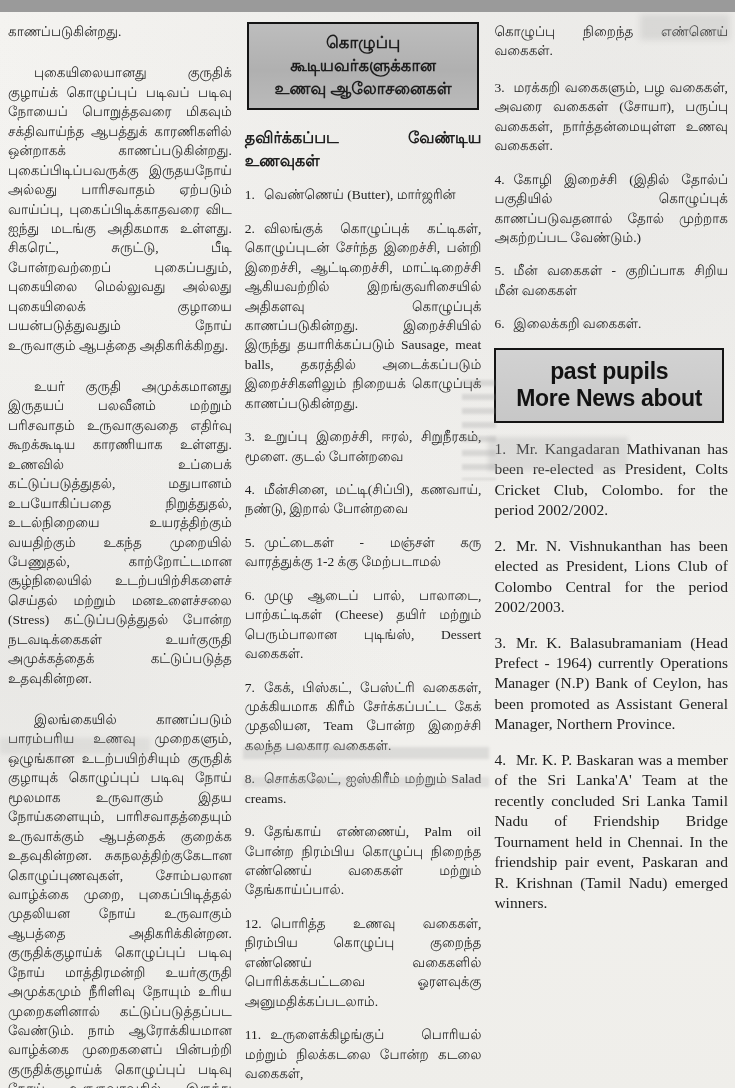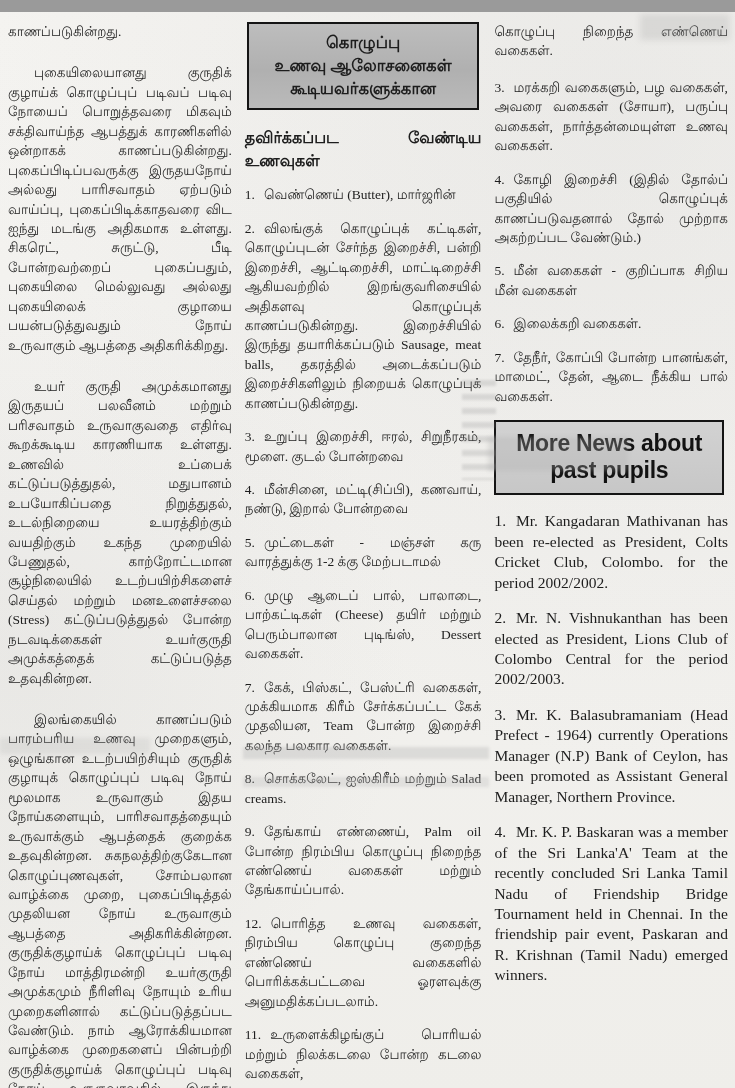--- a/index.html
+++ b/index.html
@@ -112,22 +112,22 @@
       <p class="ta runover">காணப்படுகின்றது.</p>
       <p class="ta indent runover">புகையிலையானது குருதிக் குழாய்க் கொழுப்புப் படிவப் படிவு நோயைப் பொறுத்தவரை மிகவும் சக்திவாய்ந்த ஆபத்துக் காரணிகளில் ஒன்றாகக் காணப்படுகின்றது. புகைப்பிடிப்பவருக்கு இருதயநோய் அல்லது பாரிசவாதம் ஏற்படும் வாய்ப்பு, புகைப்பிடிக்காதவரை விட ஐந்து மடங்கு அதிகமாக உள்ளது. சிகரெட், சுருட்டு, பீடி போன்றவற்றைப் புகைப்பதும், புகையிலை மெல்லுவது அல்லது புகையிலைக் குழாயை பயன்படுத்துவதும் நோய் உருவாகும் ஆபத்தை அதிகரிக்கிறது.</p>
       <p class="ta indent runover">உயர் குருதி அமுக்கமானது இருதயப் பலவீனம் மற்றும் பரிசவாதம் உருவாகுவதை எதிர்வு கூறக்கூடிய காரணியாக உள்ளது. உணவில் உப்பைக் கட்டுப்படுத்துதல், மதுபானம் உபயோகிப்பதை நிறுத்துதல், உடல்நிறையை உயரத்திற்கும் வயதிற்கும் உகந்த முறையில் பேணுதல், காற்றோட்டமான சூழ்நிலையில் உடற்பயிற்சிகளைச் செய்தல் மற்றும் மனஉளைச்சலை (Stress) கட்டுப்படுத்துதல் போன்ற நடவடிக்கைகள் உயர்குருதி அமுக்கத்தைக் கட்டுப்படுத்த உதவுகின்றன.</p>
       <p class="ta indent">இலங்கையில் காணப்படும் பாரம்பரிய உணவு முறைகளும், ஒழுங்கான உடற்பயிற்சியும் குருதிக் குழாயுக் கொழுப்புப் படிவு நோய் மூலமாக உருவாகும் இதய நோய்களையும், பாரிசவாதத்தையும் உருவாக்கும் ஆபத்தைக் குறைக்க உதவுகின்றன. சுகநலத்திற்குகேடான கொழுப்புணவுகள், சோம்பலான வாழ்க்கை முறை, புகைப்பிடித்தல் முதலியன நோய் உருவாகும் ஆபத்தை அதிகரிக்கின்றன. குருதிக்குழாய்க் கொழுப்புப் படிவு நோய் மாத்திரமன்றி உயர்குருதி அமுக்கமும் நீரிளிவு நோயும் உரிய முறைகளினால் கட்டுப்படுத்தப்பட வேண்டும். நாம் ஆரோக்கியமான வாழ்க்கை முறைகளைப் பின்பற்றி குருதிக்குழாய்க் கொழுப்புப் படிவு நோய் உருகுவாவதில் இருந்து எம்மைப் பாதுகாத்துக் கொள்வோம்.</p>
 
     </div>
 
     <div class="col col-mid">
       <div class="box-title">
         <div>கொழுப்பு</div>
+        <div>கூடியவர்களுக்கான</div>
         <div>உணவு ஆலோசனைகள்</div>
-        <div>கூடியவர்களுக்கான</div>
       </div>
 
       <div class="sub-heading ta">தவிர்க்கப்பட வேண்டிய உணவுகள்</div>
 
       <div>
 
           <p class="ta list-item"><span class="num">1.</span><span>வெண்ணெய் (Butter), மார்ஜரின்</span></p>
 
           <p class="ta list-item"><span class="num">2.</span><span>விலங்குக் கொழுப்புக் கட்டிகள், கொழுப்புடன் சேர்ந்த இறைச்சி, பன்றி இறைச்சி, ஆட்டிறைச்சி, மாட்டிறைச்சி ஆகியவற்றில் இறங்குவரிசையில் அதிகளவு கொழுப்புக் காணப்படுகின்றது. இறைச்சியில் இருந்து தயாரிக்கப்படும் Sausage, meat balls, தகரத்தில் அடைக்கப்படும் இறைச்சிகளிலும் நிறையக் கொழுப்புக் காணப்படுகின்றது.</span></p>
 
@@ -161,26 +161,25 @@
 
 
           <p class="ta list-item"><span class="num">3.</span><span>மரக்கறி வகைகளும், பழ வகைகள், அவரை வகைகள் (சோயா), பருப்பு வகைகள், நார்த்தன்மையுள்ள உணவு வகைகள்.</span></p>
 
           <p class="ta list-item"><span class="num">4.</span><span>கோழி இறைச்சி (இதில் தோல்ப் பகுதியில் கொழுப்புக் காணப்படுவதனால் தோல் முற்றாக அகற்றப்பட வேண்டும்.)</span></p>
 
           <p class="ta list-item"><span class="num">5.</span><span>மீன் வகைகள் - குறிப்பாக சிறிய மீன் வகைகள்</span></p>
 
           <p class="ta list-item"><span class="num">6.</span><span>இலைக்கறி வகைகள்.</span></p>
 
-          <p class="ta list-item"><span class="num">7.</span><span>தேநீர், கோப்பி போன்ற பானங்கள், மாமைட், தேன், ஆடை நீக்கிய பால் வகைகள்.</span></p>
         </div>
 
       <div class="news-box">
+        <div>past pupils</div>
         <div>More News about</div>
-        <div>past pupils</div>
       </div>
 
       <div>
 
           <p class="eng-item"><span class="num">1.</span><span>Mr. Kangadaran Mathivanan has been re-elected as President, Colts Cricket Club, Colombo. for the period 2002/2002.</span></p>
 
           <p class="eng-item"><span class="num">2.</span><span>Mr. N. Vishnukanthan has been elected as President, Lions Club of Colombo Central for the period 2002/2003.</span></p>
 
           <p class="eng-item"><span class="num">3.</span><span>Mr. K. Balasubramaniam (Head Prefect - 1964) currently Operations Manager (N.P) Bank of Ceylon, has been promoted as Assistant General Manager, Northern Province.</span></p>
 

